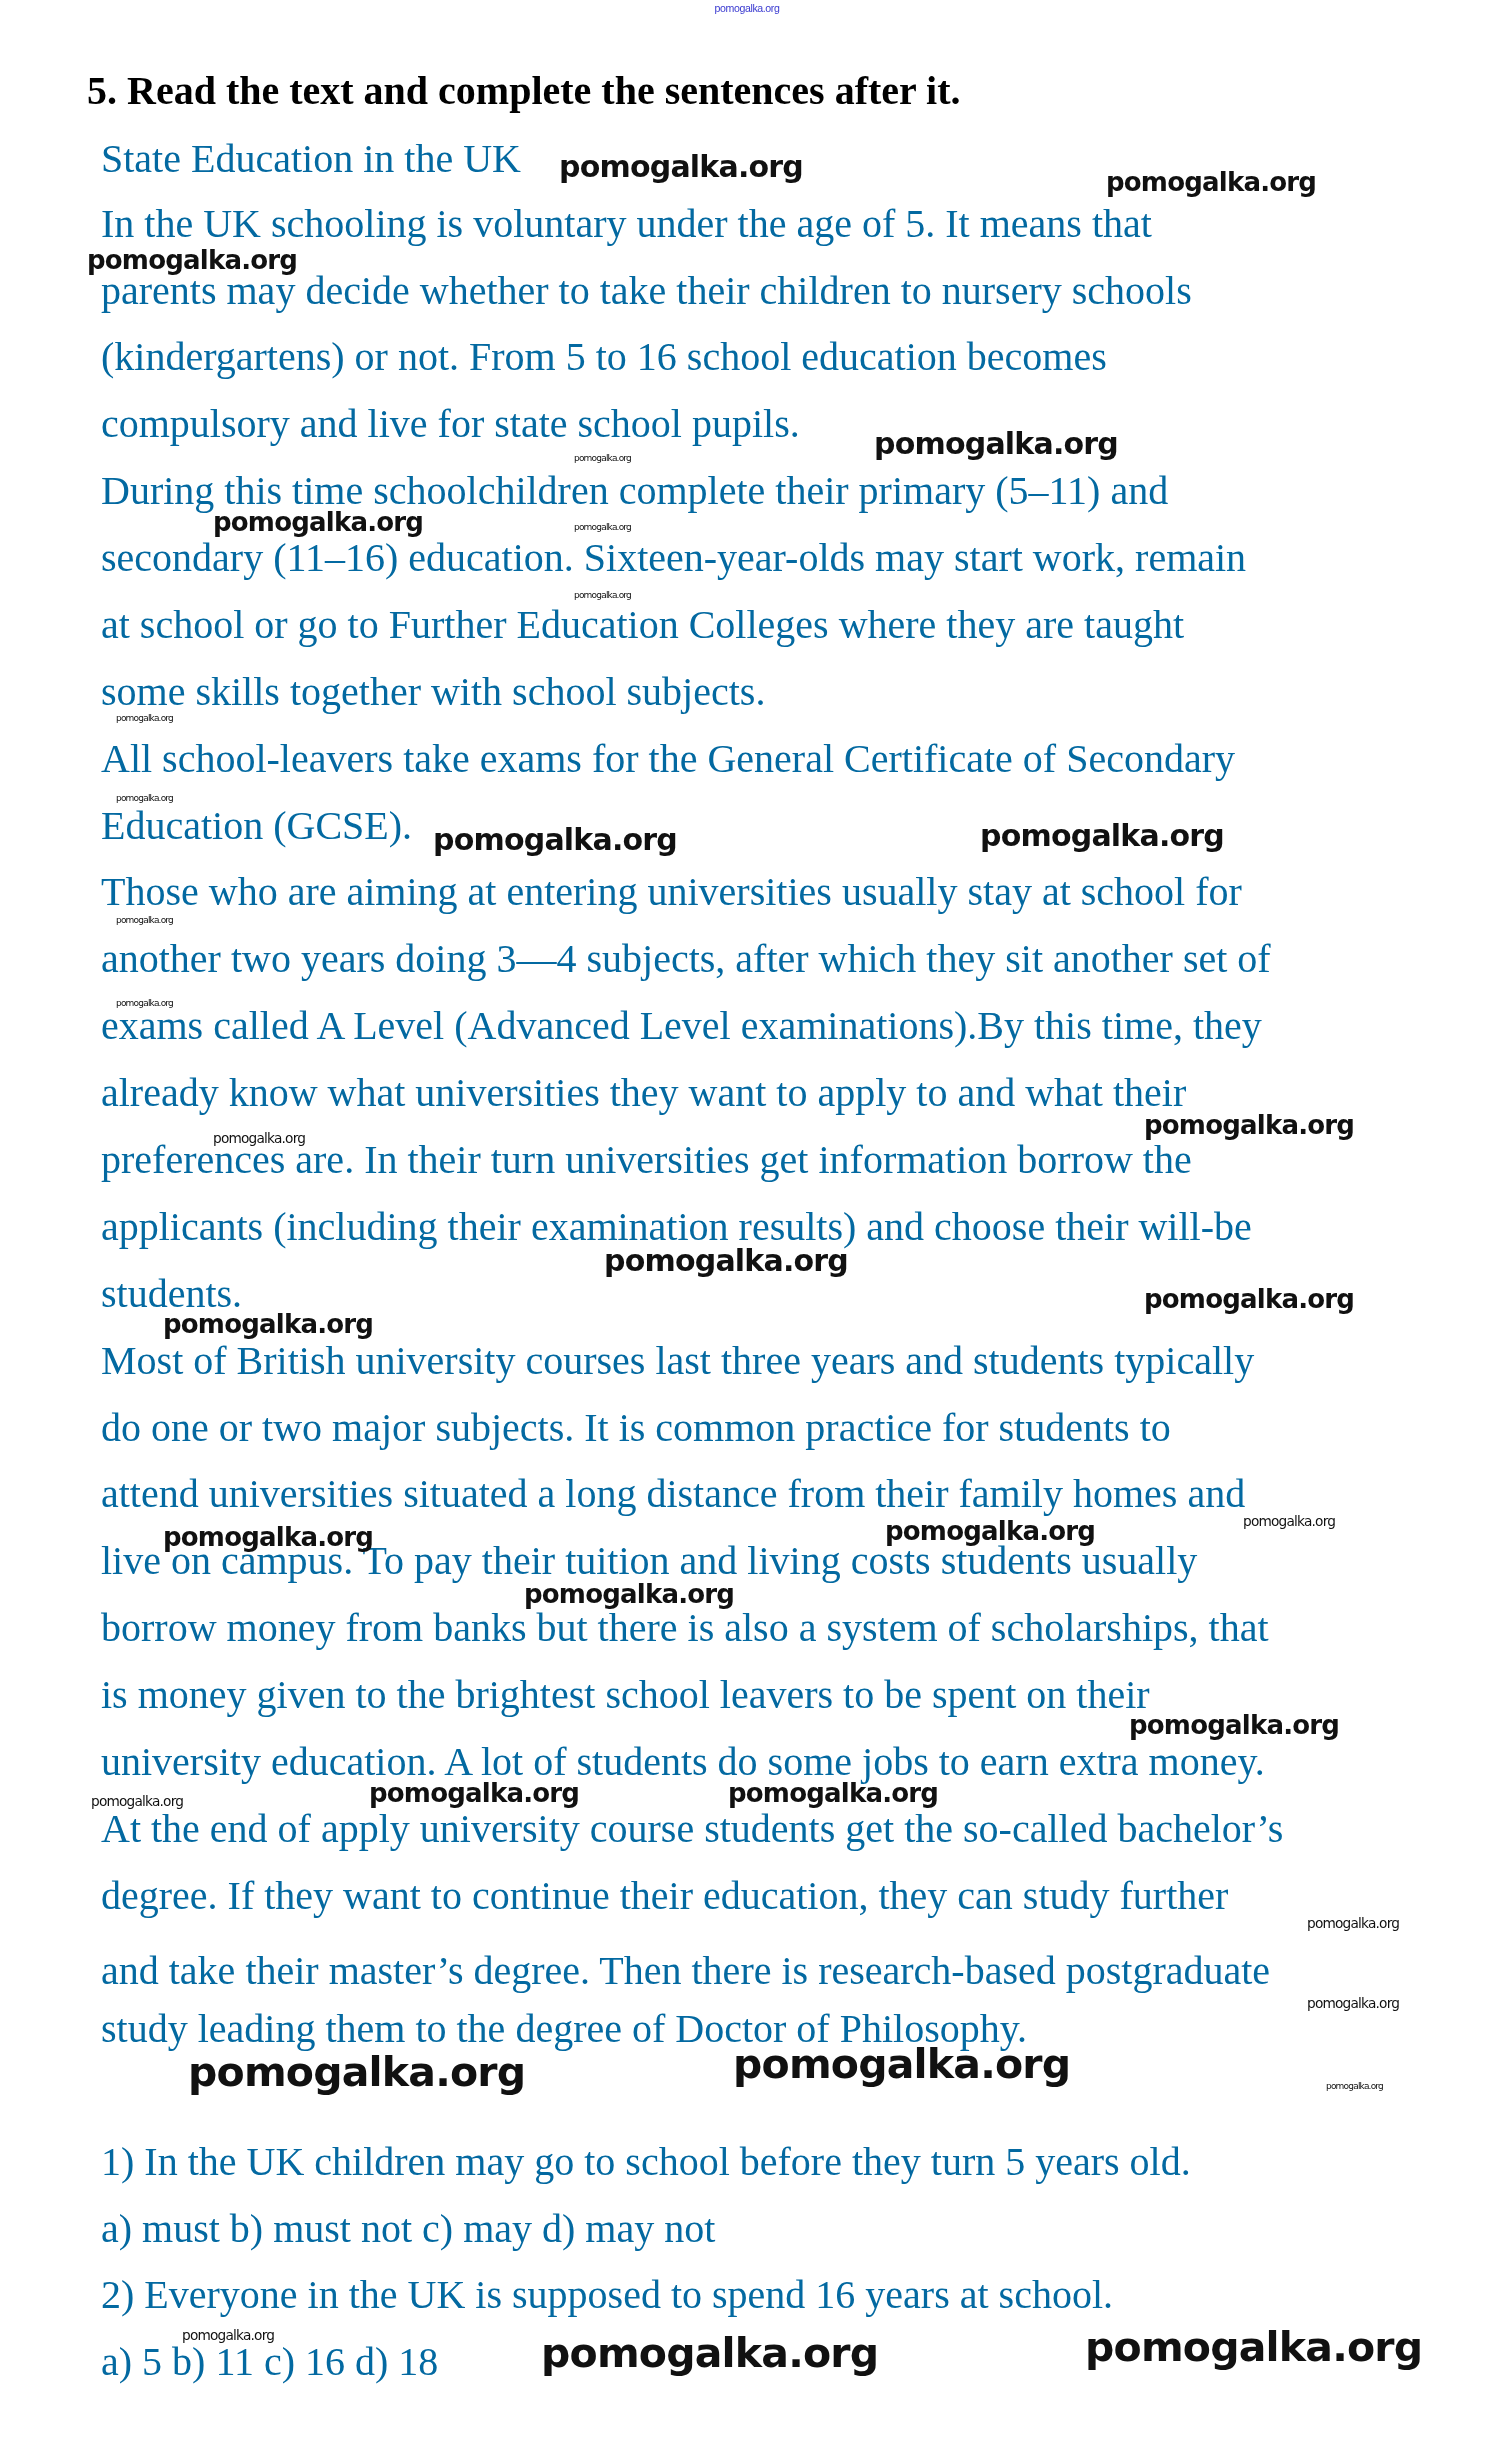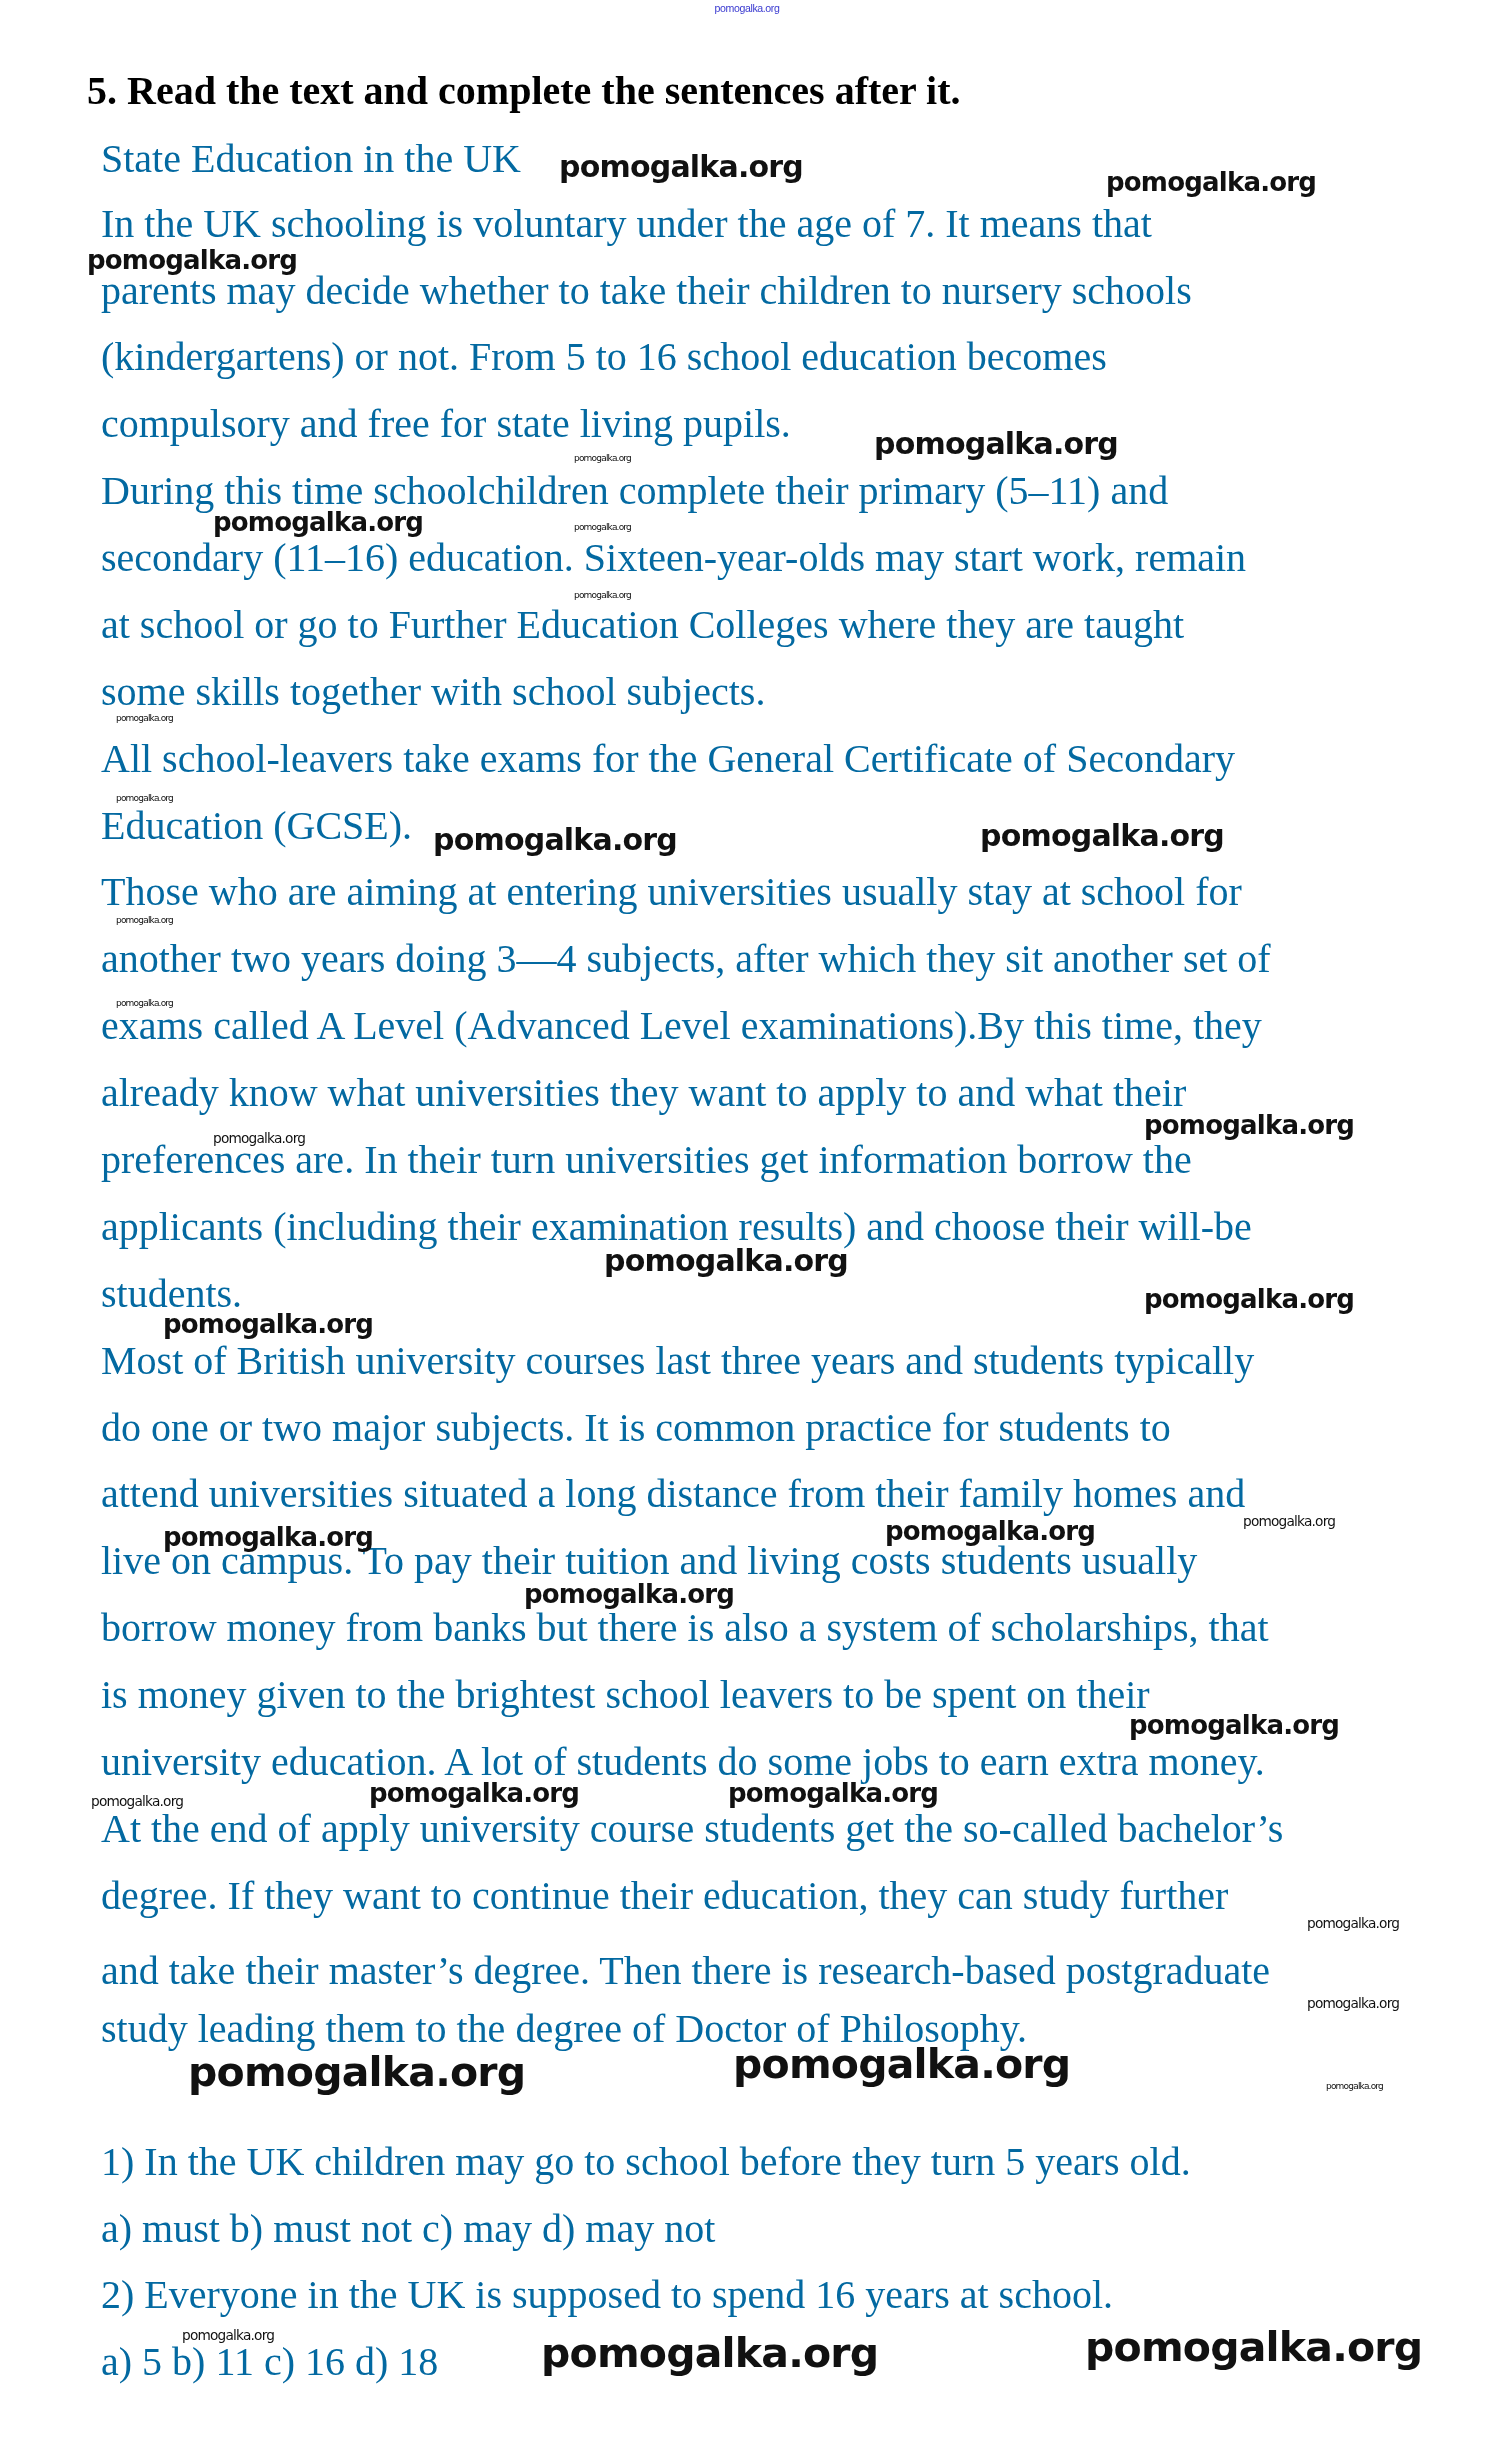--- a/index.html
+++ b/index.html
@@ -62,24 +62,24 @@
   </style>
 </head>
 <body>
 
 <div class="top-wm">pomogalka.org</div>
 
 <div class="heading">5. Read the text and complete the sentences after it.</div>
 
 <div class="line" style="top:139px;">State Education in the UK</div>
 
-<div class="line" style="top:204px;">In the UK schooling is voluntary under the age of 7. It means that</div>
+<div class="line" style="top:204px;">In the UK schooling is voluntary under the age of 5. It means that</div>
 <div class="line" style="top:271px;">parents may decide whether to take their children to nursery schools</div>
 <div class="line" style="top:337px;">(kindergartens) or not. From 5 to 16 school education becomes</div>
-<div class="line" style="top:404px;">compulsory and free for state living pupils.</div>
+<div class="line" style="top:404px;">compulsory and live for state school pupils.</div>
 <div class="line" style="top:471px;">During this time schoolchildren complete their primary (5–11) and</div>
 <div class="line" style="top:538px;">secondary (11–16) education. Sixteen-year-olds may start work, remain</div>
 <div class="line" style="top:605px;">at school or go to Further Education Colleges where they are taught</div>
 <div class="line" style="top:672px;">some skills together with school subjects.</div>
 <div class="line" style="top:739px;">All school-leavers take exams for the General Certificate of Secondary</div>
 <div class="line" style="top:806px;">Education (GCSE).</div>
 <div class="line" style="top:872px;">Those who are aiming at entering universities usually stay at school for</div>
 <div class="line" style="top:939px;">another two years doing 3—4 subjects, after which they sit another set of</div>
 <div class="line" style="top:1006px;">exams called A Level (Advanced Level examinations).By this time, they</div>
 <div class="line" style="top:1073px;">already know what universities they want to apply to and what their</div>

